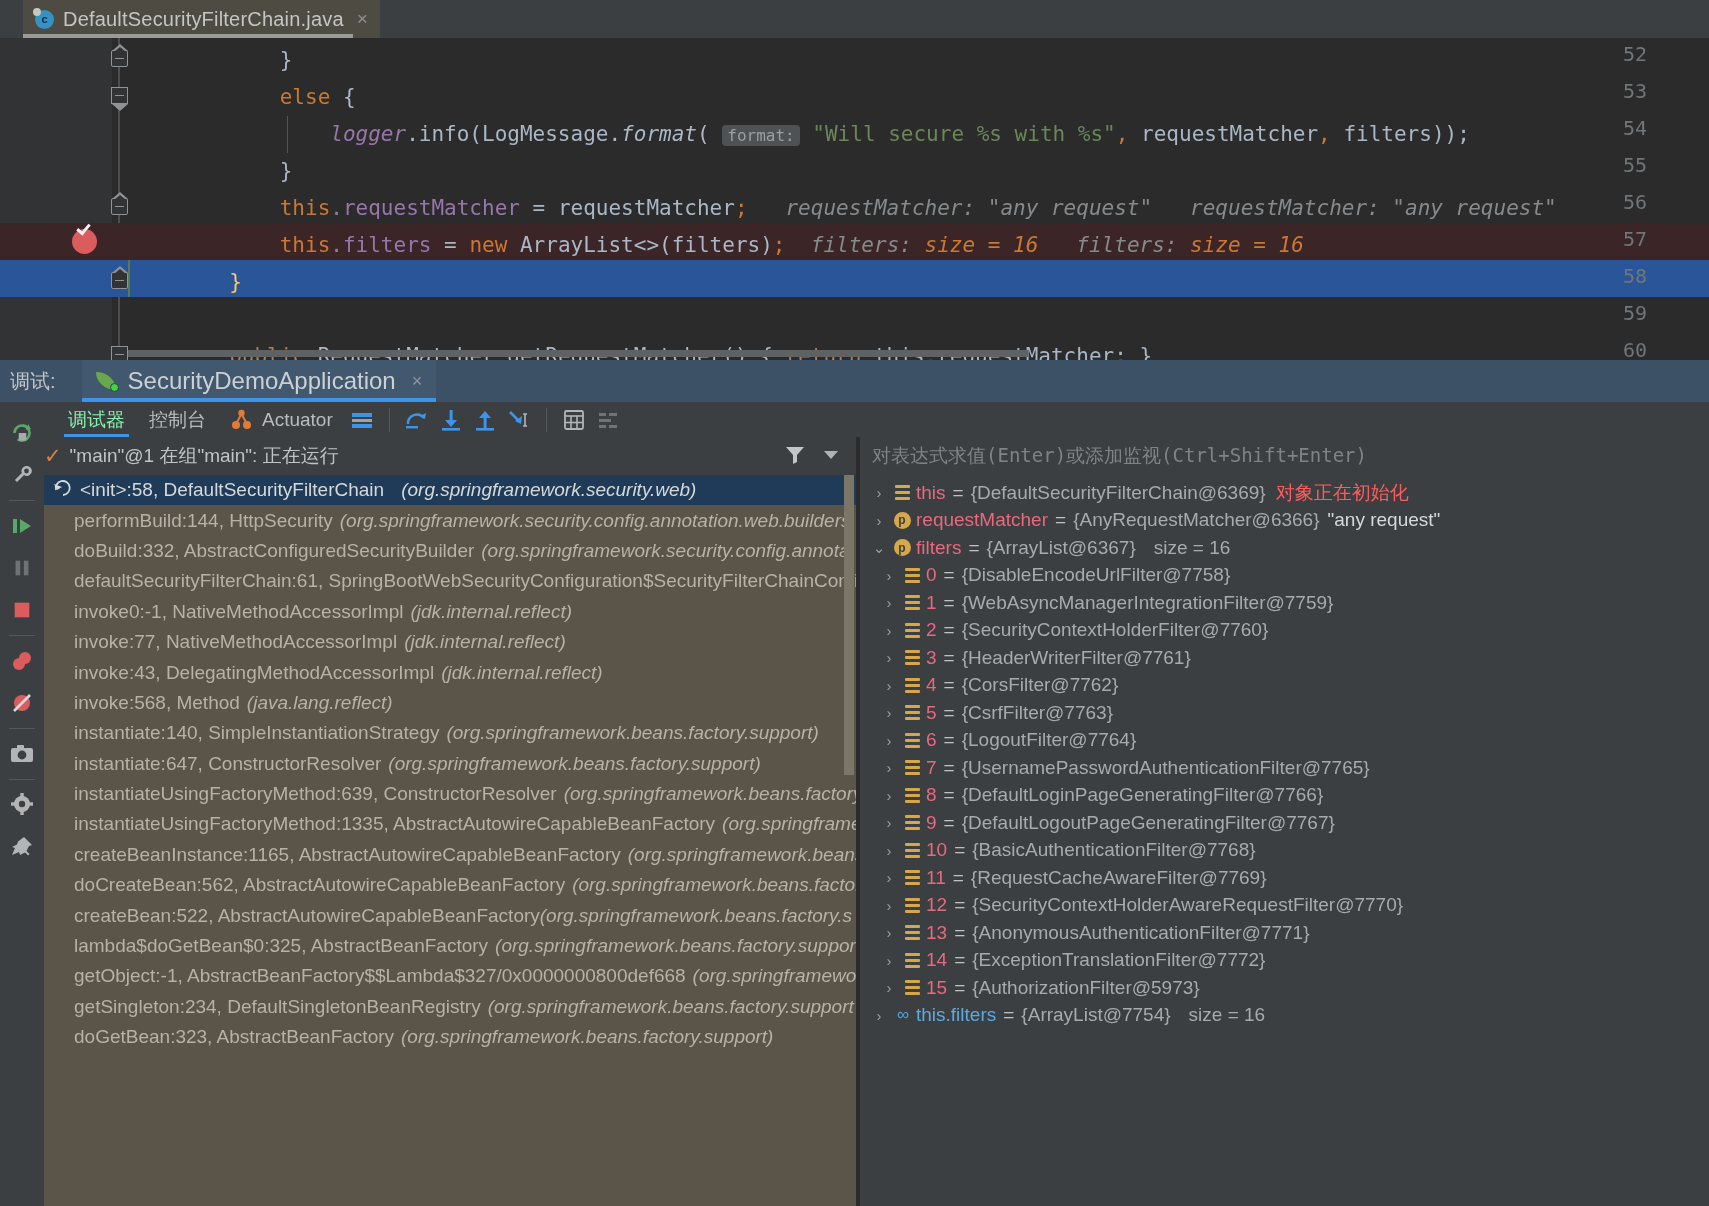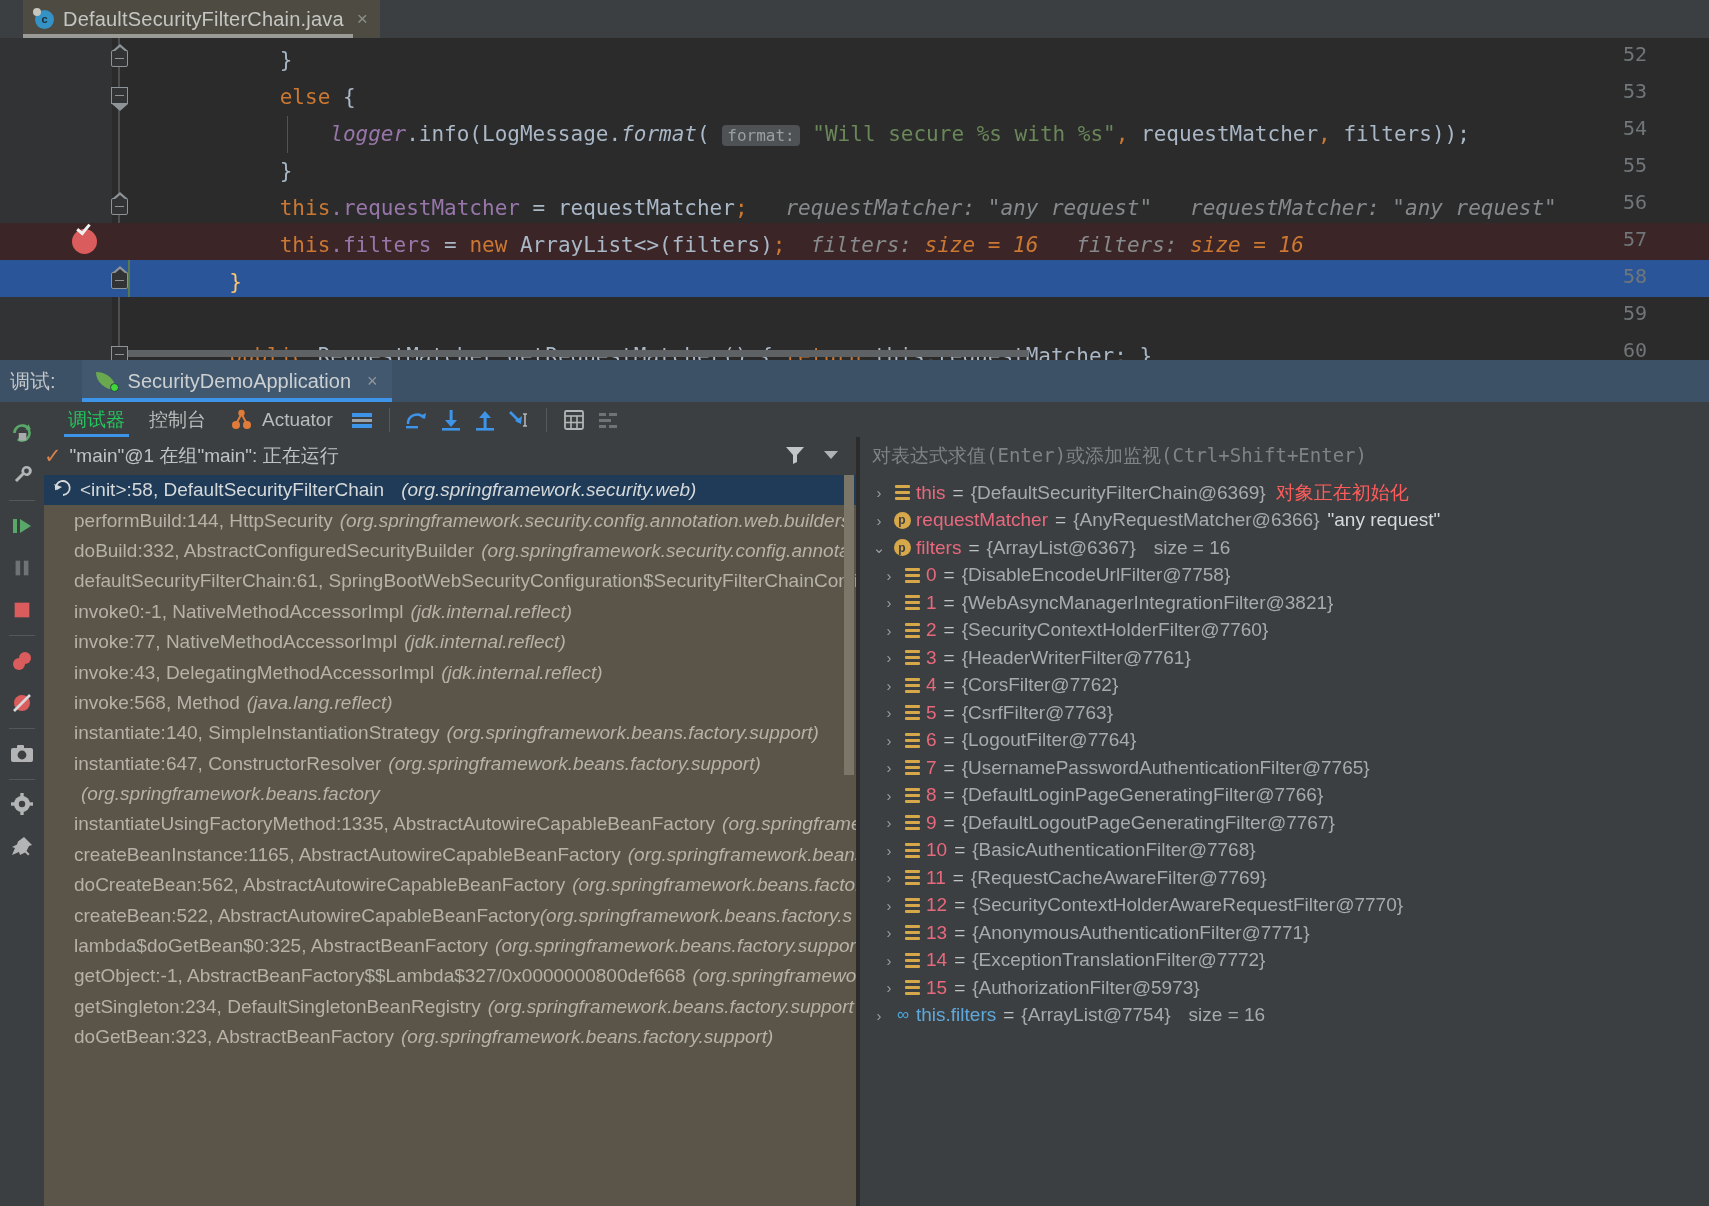--- a/index.html
+++ b/index.html
@@ -142,42 +142,42 @@
     width: 22px; height: 20px; position: relative; flex:0 0 auto;
   }
   .spring-icon .leaf {
     position:absolute; left:0; top:1px; width:20px; height:18px;
     background:#6aa84f; border-radius: 0 100% 0 100%;
   }
   .spring-icon .dot {
     position:absolute; right:-1px; bottom:-1px; width:9px; height:9px;
     border-radius:50%; background:#41d73a; border:1.5px solid #2c3e50;
   }
-  .debug-tab-title { font-size: 20px; color: #ccd0d2; }
+  .debug-tab-title { font-size: 24px; color: #ccd0d2; }
   .debug-tab-close { font-size: 18px; color: #93989c; margin-left: 6px; }
 
   
   .vtoolbar {
     position: absolute; left: 0; top: 402px; width: 44px; height: 804px;
     background: #3c3f41; display: flex; flex-direction: column;
     align-items: center; padding-top: 10px;
   }
   .vbtn { width: 34px; height: 42px; display:flex; align-items:center; justify-content:center; }
   .vsep { width: 26px; height: 1px; background: #555859; margin: 4px 0; }
 
   
   .dtoolbar {
     position: absolute; left: 44px; top: 402px; width: 1665px; height: 35px;
     background: #3c3f41; display:flex; align-items:center; gap: 0; padding-left: 12px;
   }
   .dtab {
     position: relative; font-size: 19px; color: #b9bcbd;
     padding: 0 12px; height: 35px; display:flex; align-items:center;
   }
-  .dtab.active { color: #22c55e; }
+  .dtab.active { color: #86efac; }
   .dtab.active::after {
     content:""; position:absolute; left:8px; right:8px; bottom:0; height:3px; background:#3d94e8;
   }
   .dtab .act-ico { margin-right: 8px; display:inline-flex; }
   .tbsep { width:1px; height: 24px; background:#55595b; margin: 0 10px; }
   .ticon { width: 34px; height: 34px; display:flex; align-items:center; justify-content:center; }
 
   
   .frames-head {
     position:absolute; left:44px; top:437px; width: 812px; height:38px;
@@ -544,20 +544,21 @@
       </div>
     <div class="frame-row">
         <span>instantiate:140, SimpleInstantiationStrategy</span>
         <span class="pkg" style="margin-left:7px">(org.springframework.beans.factory.support)</span>
       </div>
     <div class="frame-row">
         <span>instantiate:647, ConstructorResolver</span>
         <span class="pkg" style="margin-left:7px">(org.springframework.beans.factory.support)</span>
       </div>
     <div class="frame-row">
+        <span>instantiateUsingFactoryMethod:639, ConstructorResolver</span>
         <span class="pkg" style="margin-left:7px">(org.springframework.beans.factory</span>
       </div>
     <div class="frame-row">
         <span>instantiateUsingFactoryMethod:1335, AbstractAutowireCapableBeanFactory</span>
         <span class="pkg" style="margin-left:7px">(org.springframe</span>
       </div>
     <div class="frame-row">
         <span>createBeanInstance:1165, AbstractAutowireCapableBeanFactory</span>
         <span class="pkg" style="margin-left:7px">(org.springframework.beans</span>
       </div>
@@ -653,21 +654,21 @@
       <span class="v-arrow">›</span>
       <span class="v-ico">
           <span class="ico-list">
             <i></i>
             <i></i>
             <i></i>
           </span>
         </span>
       <span class="v-name idx">1</span>
       <span class="v-eq">=</span>
-      <span class="v-val">{WebAsyncManagerIntegrationFilter@3821}</span>
+      <span class="v-val">{WebAsyncManagerIntegrationFilter@7759}</span>
     </div>
     <div class="var-row" style="padding-left:18px">
       <span class="v-arrow">›</span>
       <span class="v-ico">
           <span class="ico-list">
             <i></i>
             <i></i>
             <i></i>
           </span>
         </span>

